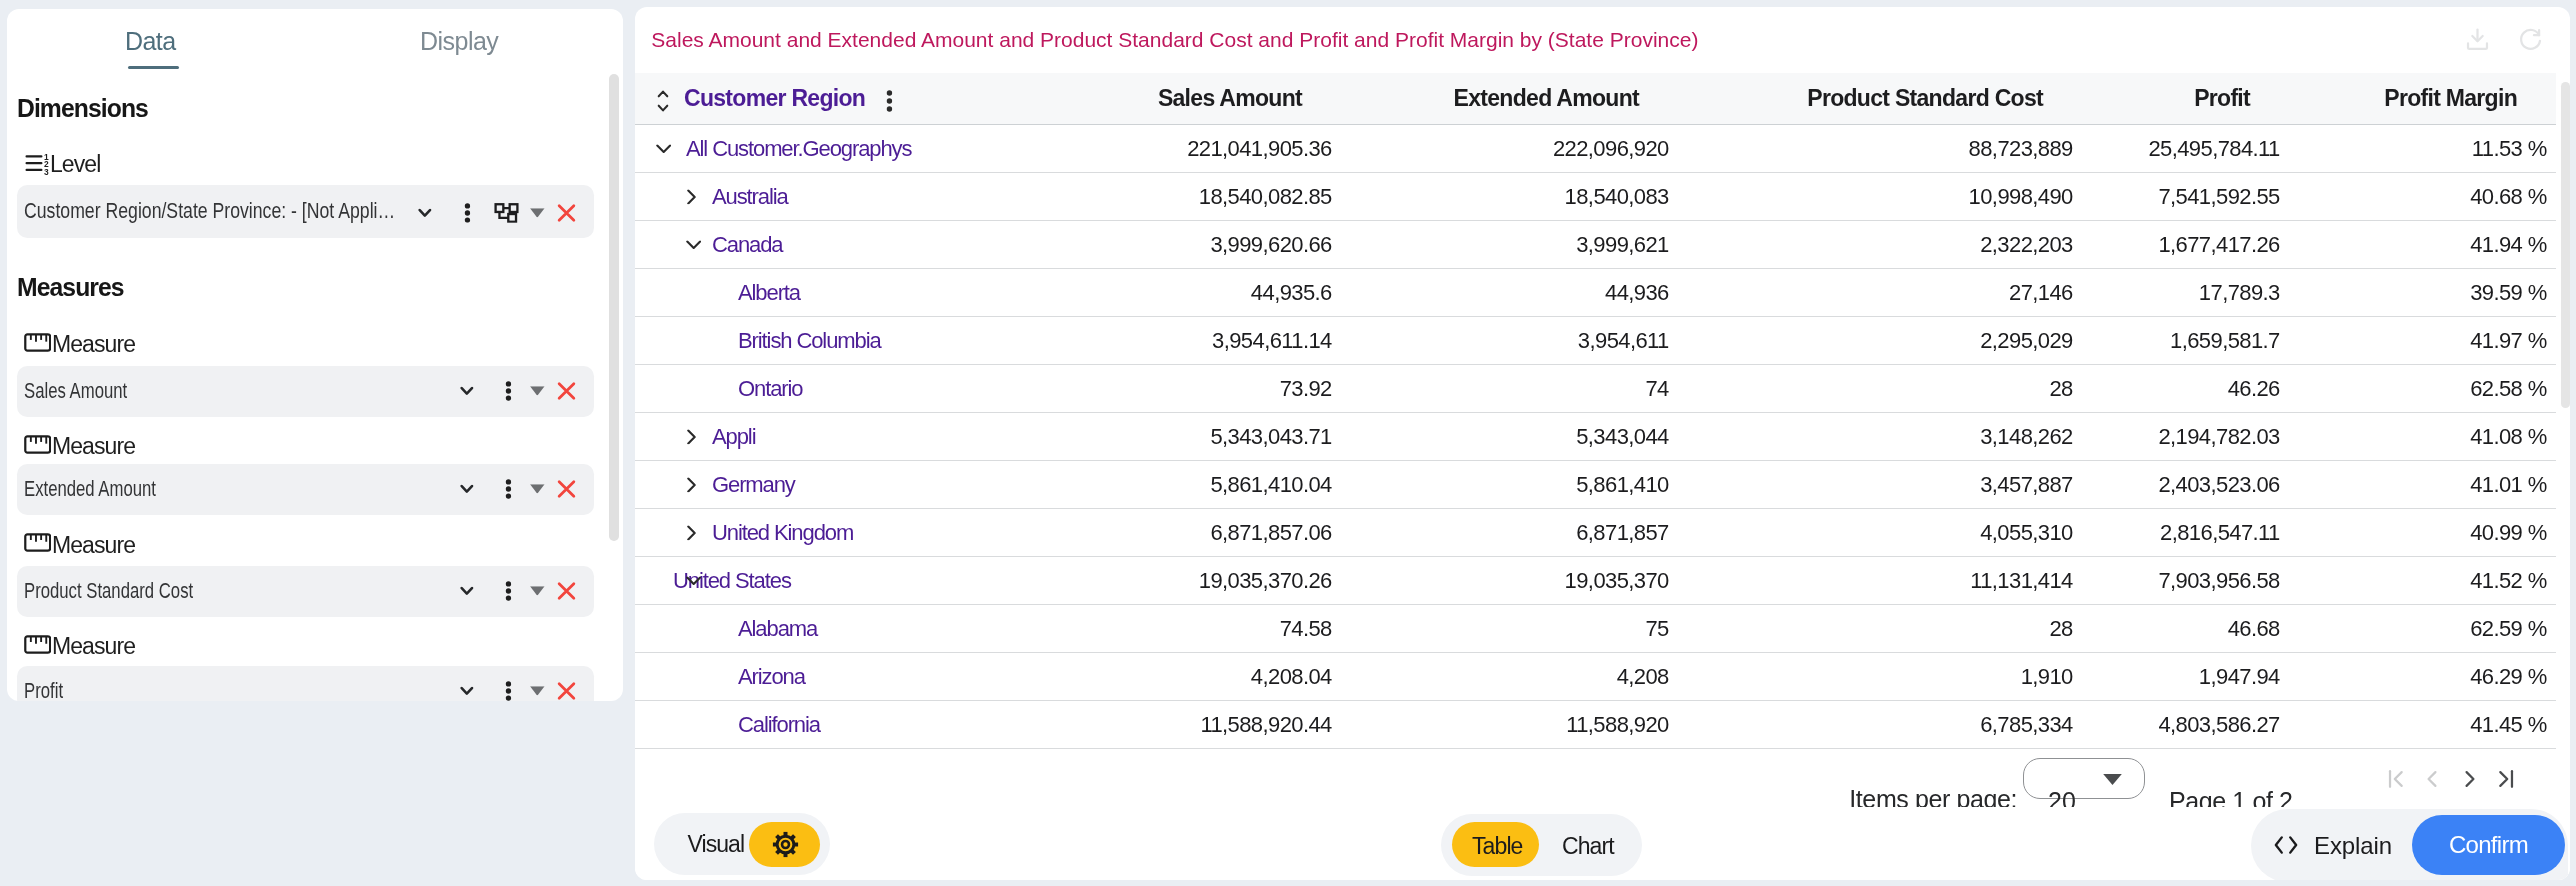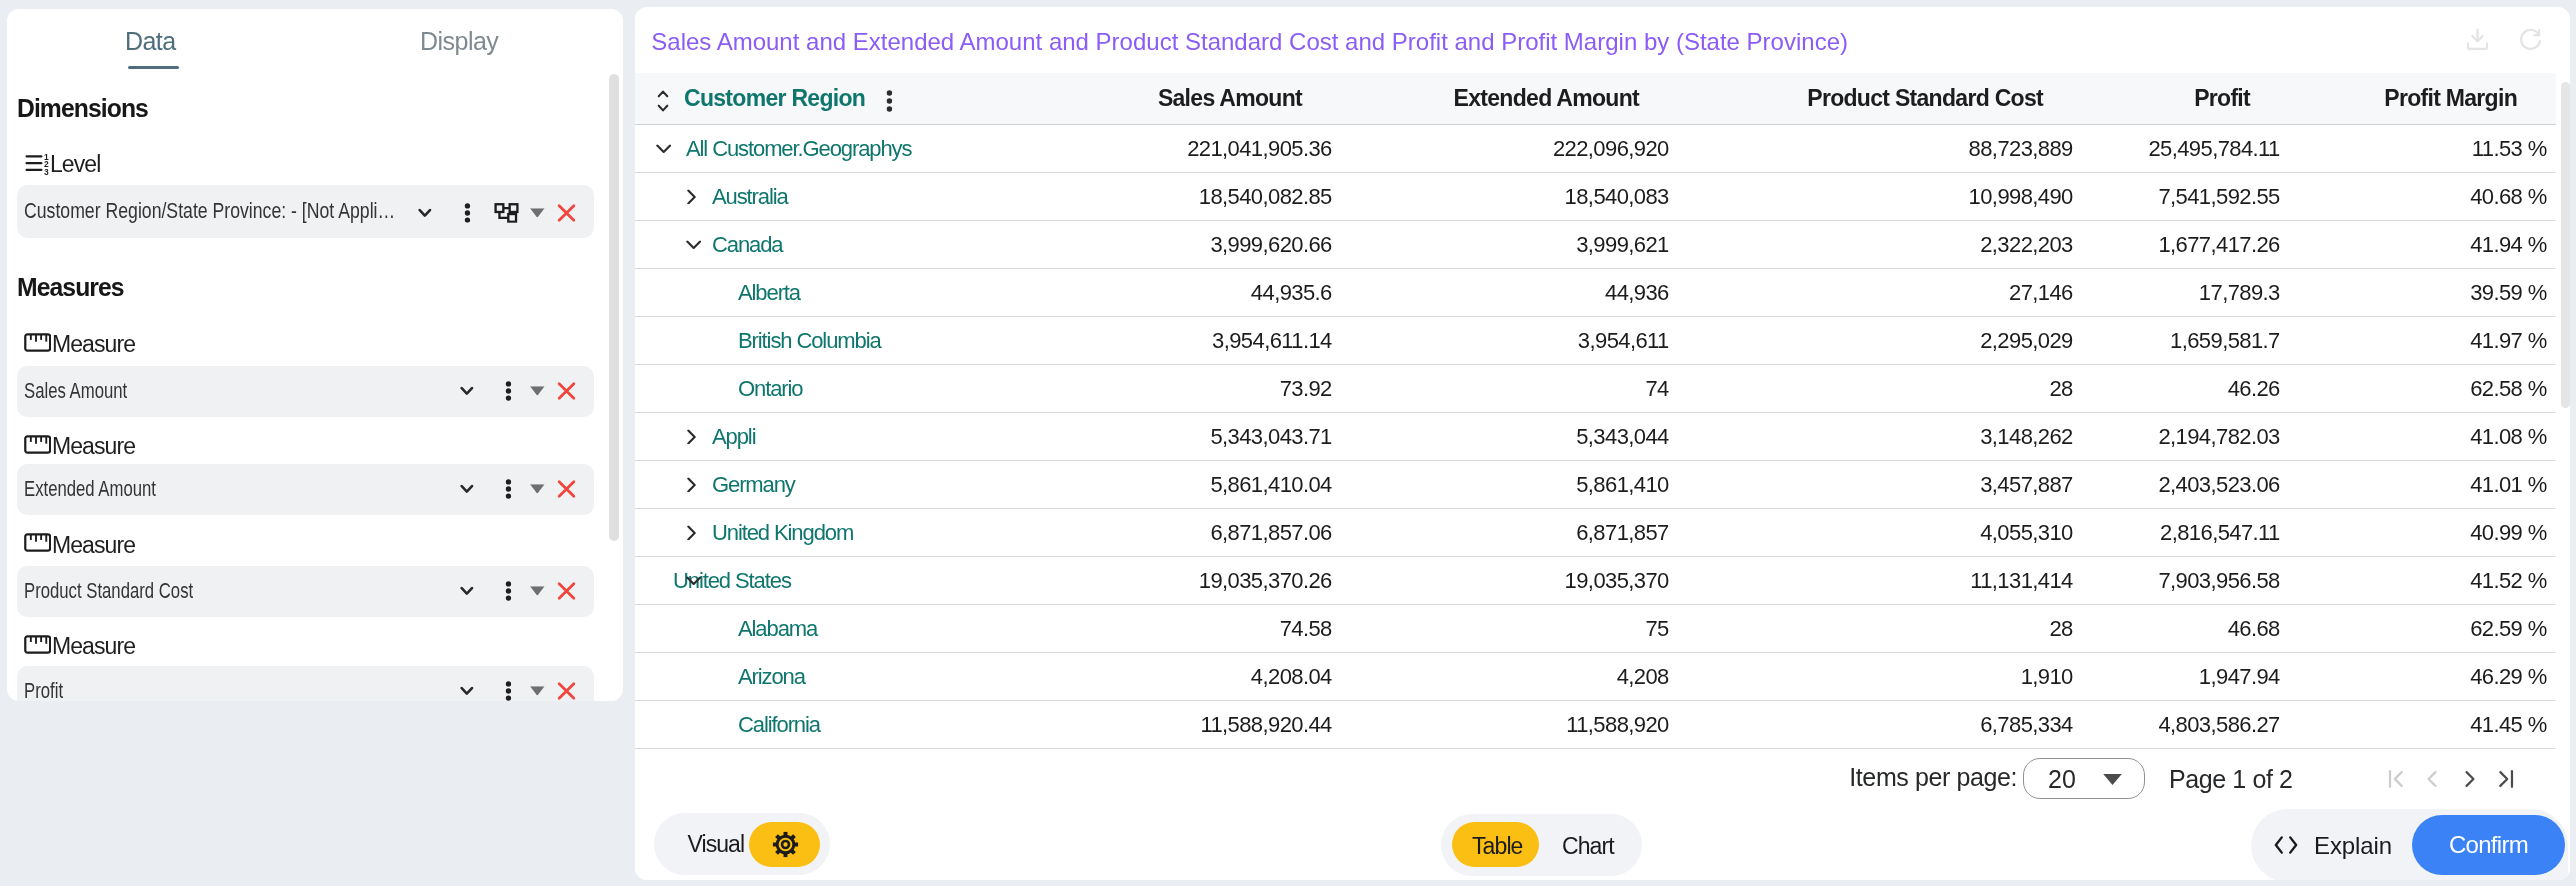--- a/index.html
+++ b/index.html
@@ -15,36 +15,36 @@
   .tab.disp { left:413px; color:#7e8a92; }
   .tabline { position:absolute; left:121px; top:57px; width:51px; height:3.4px; background:#4e6e7c; border-radius:1.7px; }
   .h1 { position:absolute; left:10.3px; font-weight:bold; font-size:26.6px; letter-spacing:-1px; color:#171717; transform:scaleX(0.93); transform-origin:left; white-space:nowrap; }
   .lbl { position:absolute; font-size:23px; letter-spacing:-0.9px; color:#1f1f1f; }
   .pill { position:absolute; left:10.3px; width:577px; height:51px; background:#f0f1f3; border-radius:10.3px; }
   .pill.dim .pic { top:calc(50% + 1.7px); } .pill .txt { position:absolute; left:6.9px; top:50%; transform:translateY(-50%) scaleX(0.76); transform-origin:left center; font-size:22px; letter-spacing:0; color:#333436; white-space:nowrap; }
   .pic { position:absolute; top:50%; transform:translateY(-50%); }
   .lsb { position:absolute; left:602px; top:65px; width:10.3px; height:467px; border-radius:5.1px; background:#e0e0e0; }
 
   
-  .title { position:absolute; left:16.3px; top:21.4px; font-size:24px; letter-spacing:0; color:#8b5cf6; white-space:nowrap; }
+  .title { position:absolute; left:16.3px; top:21.4px; font-size:21px; letter-spacing:0; color:#be185d; white-space:nowrap; }
   .tico { position:absolute; top:20px; color:#e3e4e5; }
   table { border-collapse:collapse; table-layout:fixed; position:absolute; left:0; top:66px; width:1921px; }
   col.c1{width:393px;} col.c2{width:314px;} col.c3{width:337px;} col.c4{width:404px;} col.c5{width:207px;} col.c6{width:267px;}
   th { background:#f7f8f9; height:52px; font-size:23px; font-weight:bold; letter-spacing:-0.7px; text-align:right; padding:0 40px 0 0; border-bottom:1.7px solid #cdd1d4; color:#1d1d1f; }
   th.first { text-align:left; padding:0; }
   td { height:47px; font-size:22px; letter-spacing:-0.6px; text-align:right; padding:0 10.3px 0 0; border-bottom:0.9px solid #d9dbdd; white-space:nowrap; }
   td.first { text-align:left; padding:0; font-size:22px; letter-spacing:-1.1px; }
   .fc { position:relative; height:47px; display:flex; align-items:center; }
   .ch { position:absolute; top:50%; transform:translateY(-50%); }
-  .fc span { color:#0f766e; }
+  .fc span { color:#4c1d95; }
   .rsbtrack { position:absolute; left:1921px; top:66px; width:13.7px; height:677px; background:#fff; }
   .rsb { position:absolute; left:1926px; top:75px; width:8.6px; height:326px; border-radius:4.3px; background:#e5e5e5; }
 
   .pgrow { position:absolute; left:0; top:742px; width:1921px; height:57px; }
-  .pgtxt { position:absolute; font-size:25px; letter-spacing:-0.4px; color:#27282a; white-space:nowrap; }
+  .pgtxt { position:absolute; font-size:25px; letter-spacing:-0.4px; color:#27282a; white-space:nowrap;margin-top:22px; }
   .selbox { position:absolute; left:1388px; top:9.4px; width:122px; height:41px; border:1.7px solid #8f9194; border-radius:17px; }
   .botsep { position:absolute; left:0; top:800px; width:1935px; height:0.9px; background:#dcdee0; }
   .botbar { position:absolute; left:0; top:800px; width:1935px; height:73px; background:#fff; }
   .gpill { position:absolute; background:#f1f3f6; border-radius:34px; }
   .ypill { position:absolute; background:#fbbe12; border-radius:23px; }
   .btxt { position:absolute; font-size:23px; letter-spacing:-0.9px; color:#1b1b1d; white-space:nowrap; }
   .confirm { position:absolute; left:1777px; top:8.6px; width:153px; height:60px; border-radius:30px; background:#3b82f6; }
   .confirm span { position:absolute; width:100%; text-align:center; top:50%; transform:translateY(-50%); color:#fff; font-size:24px; letter-spacing:-0.7px; }
 </style>
 </head>

